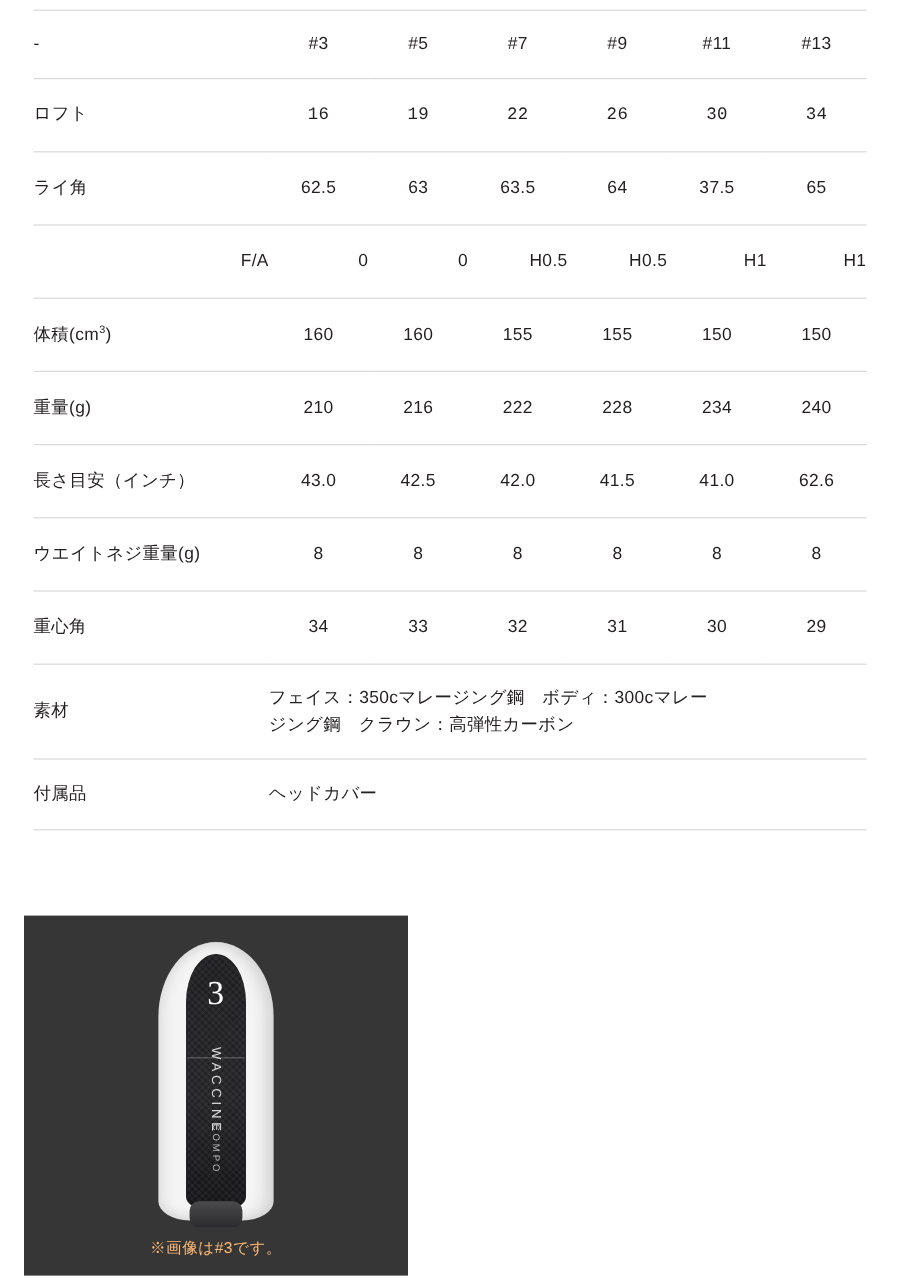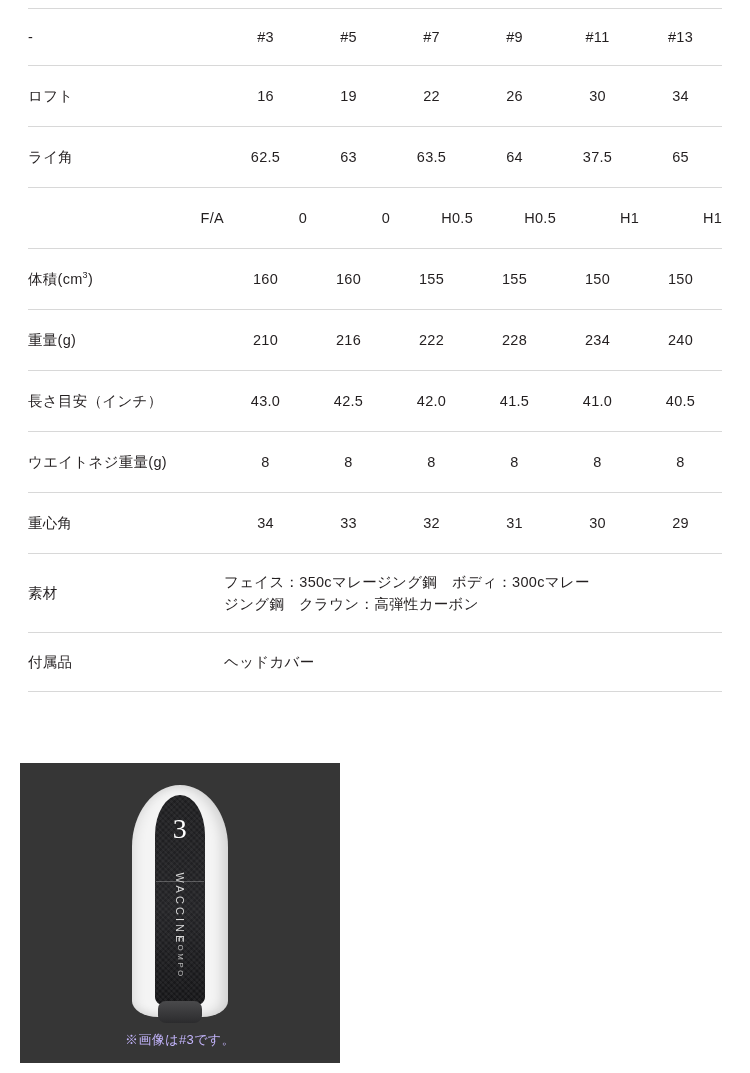--- a/index.html
+++ b/index.html
@@ -63,21 +63,21 @@
     line-height: 1.6;
   }
   sup {
     font-size: 9px;
     vertical-align: super;
     line-height: 0;
   }
 
   
   tr#r-head td { height: 56px; }
-  tr#r-loft td { height: 60px; }
+  tr#r-loft td { height: 60px; font-family: Liberation Mono, monospace; }
   tr#r-lie td { height: 60px; }
   tr#r-fa td { height: 60px; text-align: right; }
   tr#r-vol td { height: 60px; }
   tr#r-weight td { height: 60px; }
   tr#r-length td { height: 60px; }
   tr#r-screw td { height: 60px; }
   tr#r-cg td { height: 60px; margin-left: 17px; }
   tr#r-material td { height: 78px; }
   tr#r-accessory td { height: 58px; }
   tr#r-optional td { height: 74px; }
@@ -173,21 +173,21 @@
     height: 22px;
     background: linear-gradient(180deg,#4a4a4c 0%, #2b2b2d 100%);
     border-radius: 8px;
   }
   .photo-caption {
     position: absolute;
     left: 0;
     right: 0;
     bottom: 14px;
     text-align: center;
-    color: #c4b5fd;
+    color: #fdba74;
     font-size: 13px;
     letter-spacing: 0.03em;
   }
 </style>
 </head>
 <body>
 
 <div class="page">
 
   <table class="spec">
@@ -252,21 +252,21 @@
         <td class="val">240</td>
       </tr>
 
       <tr id="r-length">
         <td class="rowlabel">長さ目安（インチ）</td>
         <td class="val">43.0</td>
         <td class="val">42.5</td>
         <td class="val">42.0</td>
         <td class="val">41.5</td>
         <td class="val">41.0</td>
-        <td class="val">40.5</td>
+        <td class="val">62.6</td>
       </tr>
 
       <tr id="r-screw">
         <td class="rowlabel">ウエイトネジ重量(g)</td>
         <td class="val">8</td>
         <td class="val">8</td>
         <td class="val">8</td>
         <td class="val">8</td>
         <td class="val">8</td>
         <td class="val">8</td>

